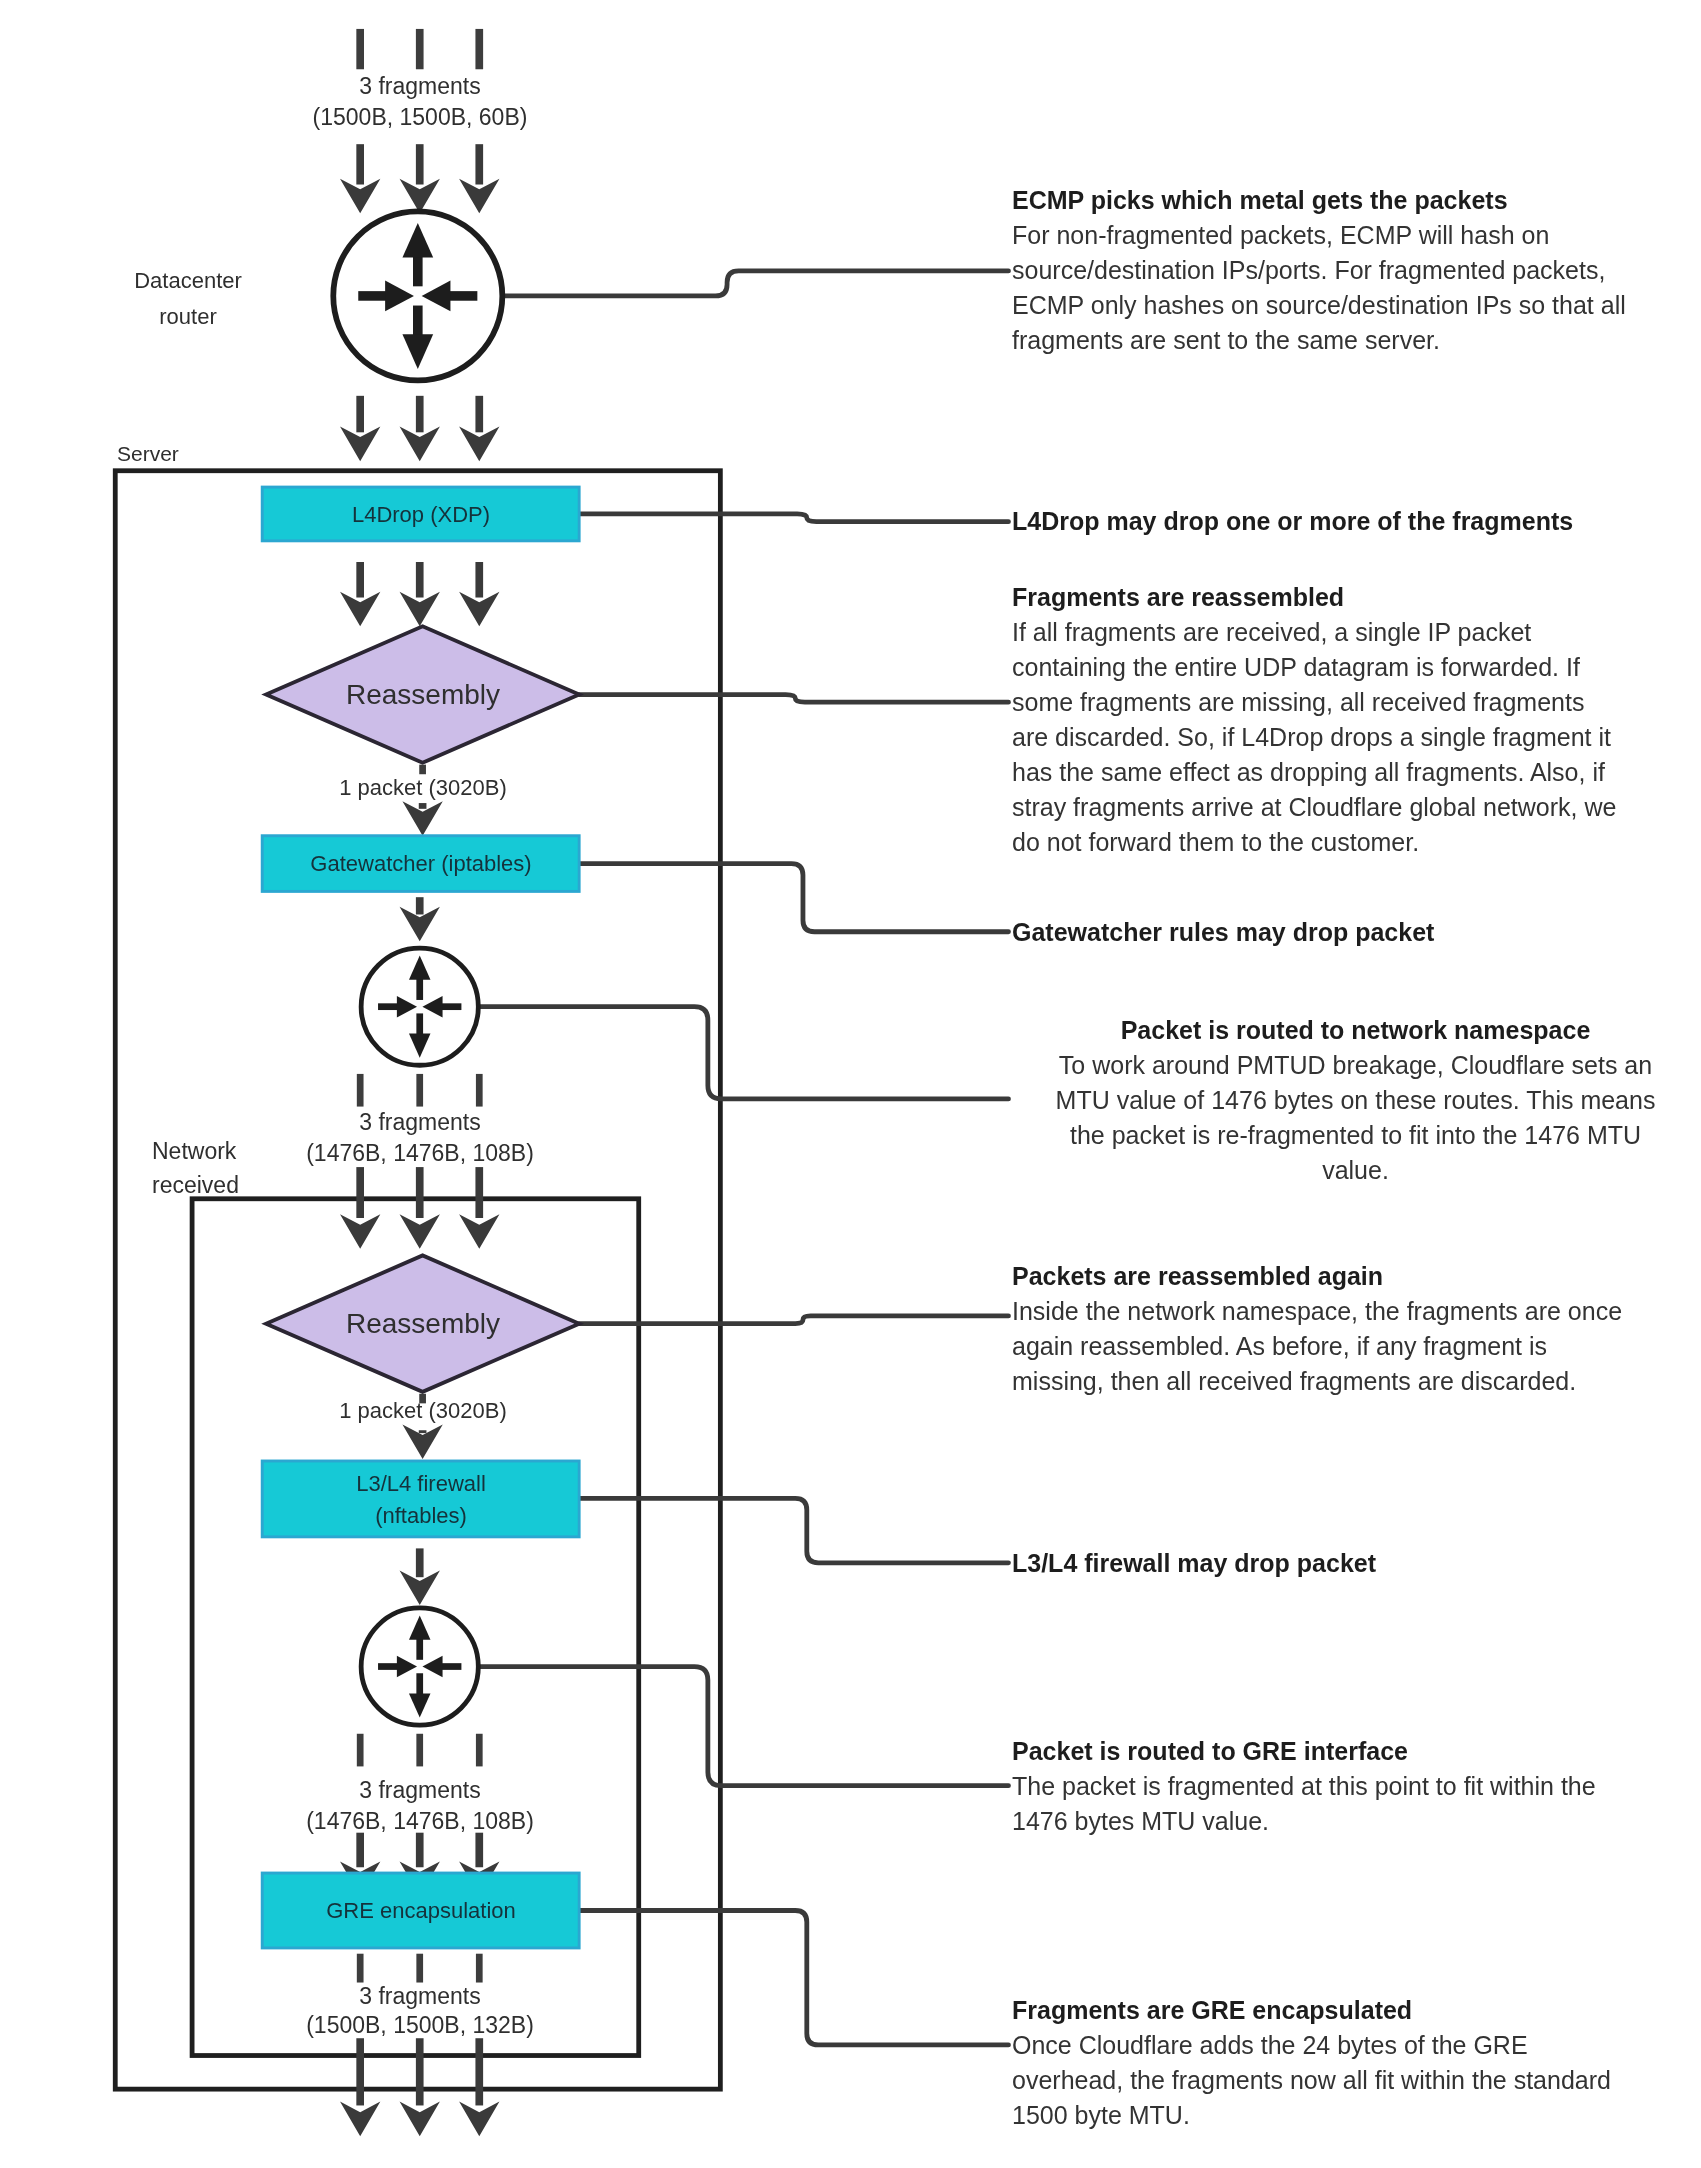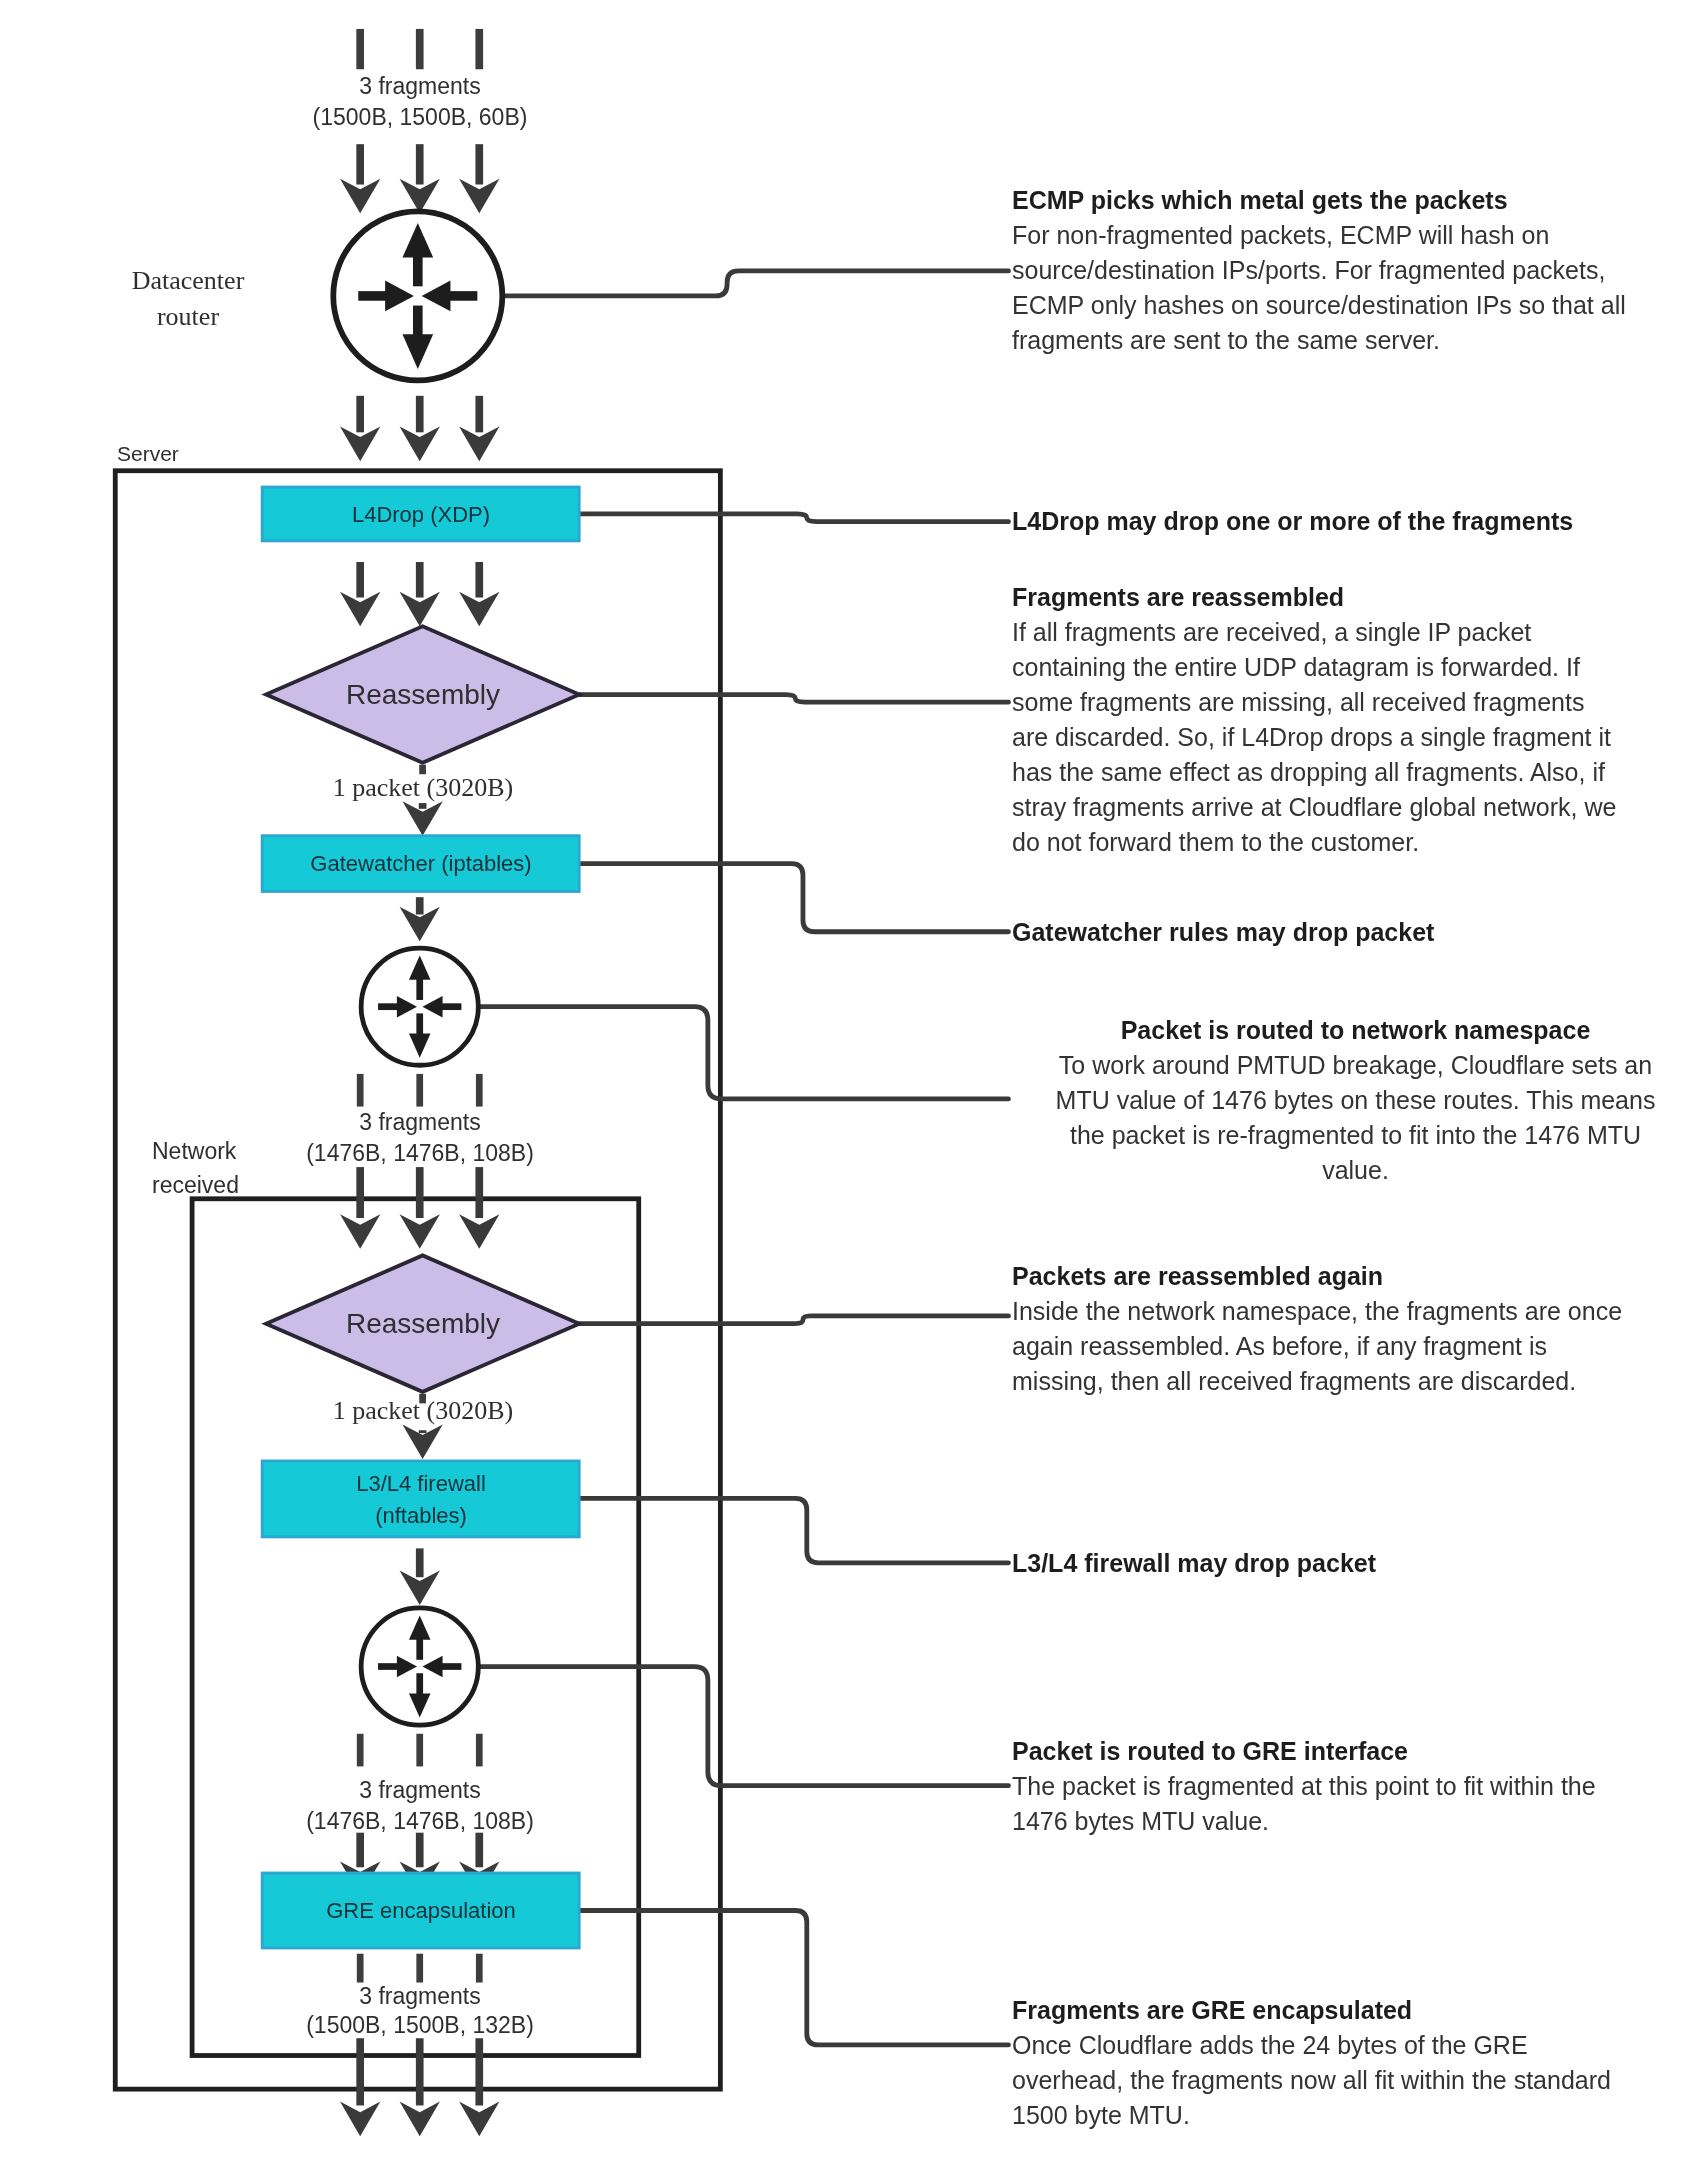--- a/index.html
+++ b/index.html
@@ -20,21 +20,21 @@
     text-align:center;
     color:#2f2f2f;
   }
   .tl{ 
     position:absolute;
     transform:translateY(-50%);
     white-space:nowrap;
     color:#2f2f2f;
   }
   .f24{font-size:23px;}
-  .f27{font-size:26px;font-family:Liberation Serif, serif;}
+  .f27{font-size:22px;}
   .f22{font-size:21px;}
   .f23{font-size:28px;}
   .node-label{font-size:22px;color:#15323b;}
   
   .ann{
     position:absolute;
     left:1012px;
     width:687px;
   }
   .ann-title{

